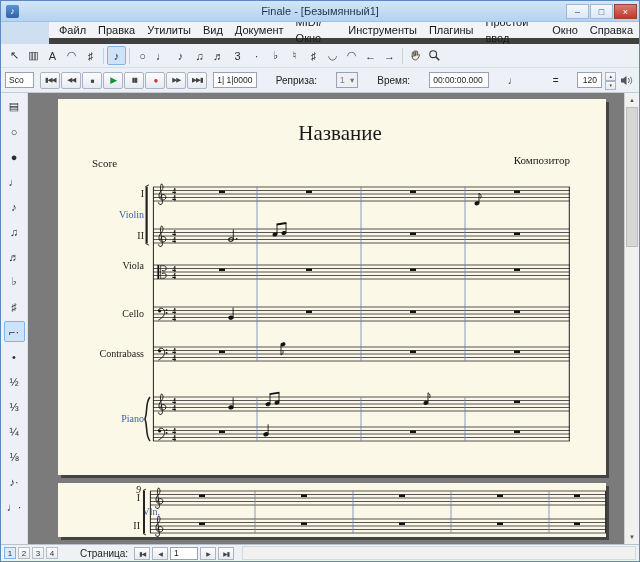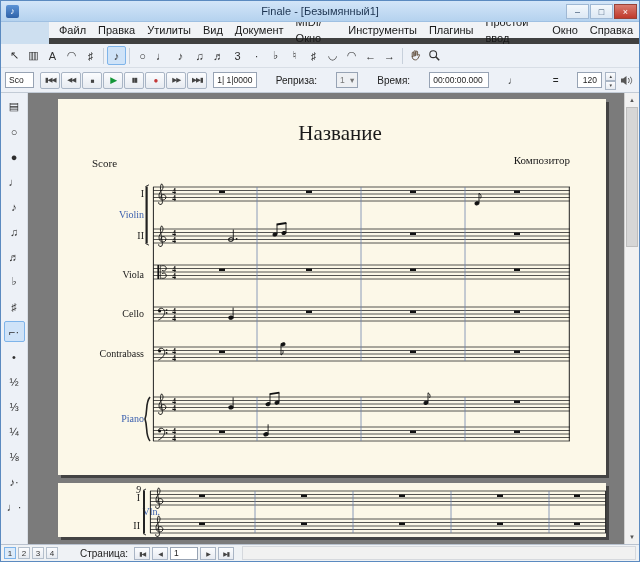--- a/index.html
+++ b/index.html
@@ -211,21 +211,21 @@
 
       <div class="page page1">
         <div class="score-title">Название</div>
         <div class="score-label">Score</div>
         <div class="composer">Композитор</div>
 
         <div class="system sys1">
           <span class="inst" style="top:5px">I</span>
           <span class="inst blue" style="top:26px">Violin</span>
           <span class="inst" style="top:47px">II</span>
-          <span class="inst" style="top:86px">Viola</span>
+          <span class="inst" style="top:77px">Viola</span>
           <span class="inst" style="top:125px">Cello</span>
           <span class="inst" style="top:165px">Contrabass</span>
           <span class="inst blue" style="top:230px">Piano</span>
 
           <svg class="sys" style="left:95px;top:0" width="417" height="262">
             <defs>
               <g id="clef-g">
                 <path d="M5.6 0.8 C7.4 2.6 7.6 4.8 6 6.8 C4 9.2 2.9 10.8 3 13 C3.1 15.4 4.8 17 6.9 17 C9 17 10.2 15.4 9.8 13.6 C9.4 11.8 7.4 11 5.9 12 C4.7 12.8 4.6 14.6 5.7 15.4 M5.6 0.8 C4.4 2.4 4.2 4.4 4.6 6.6 L6.4 18.6 C6.7 20.6 5.5 21.8 3.9 21.4 C2.8 21.1 2.3 20 2.8 19.2" fill="none" stroke="#111" stroke-width="0.9"></path>
               </g>
               <g id="clef-f">

